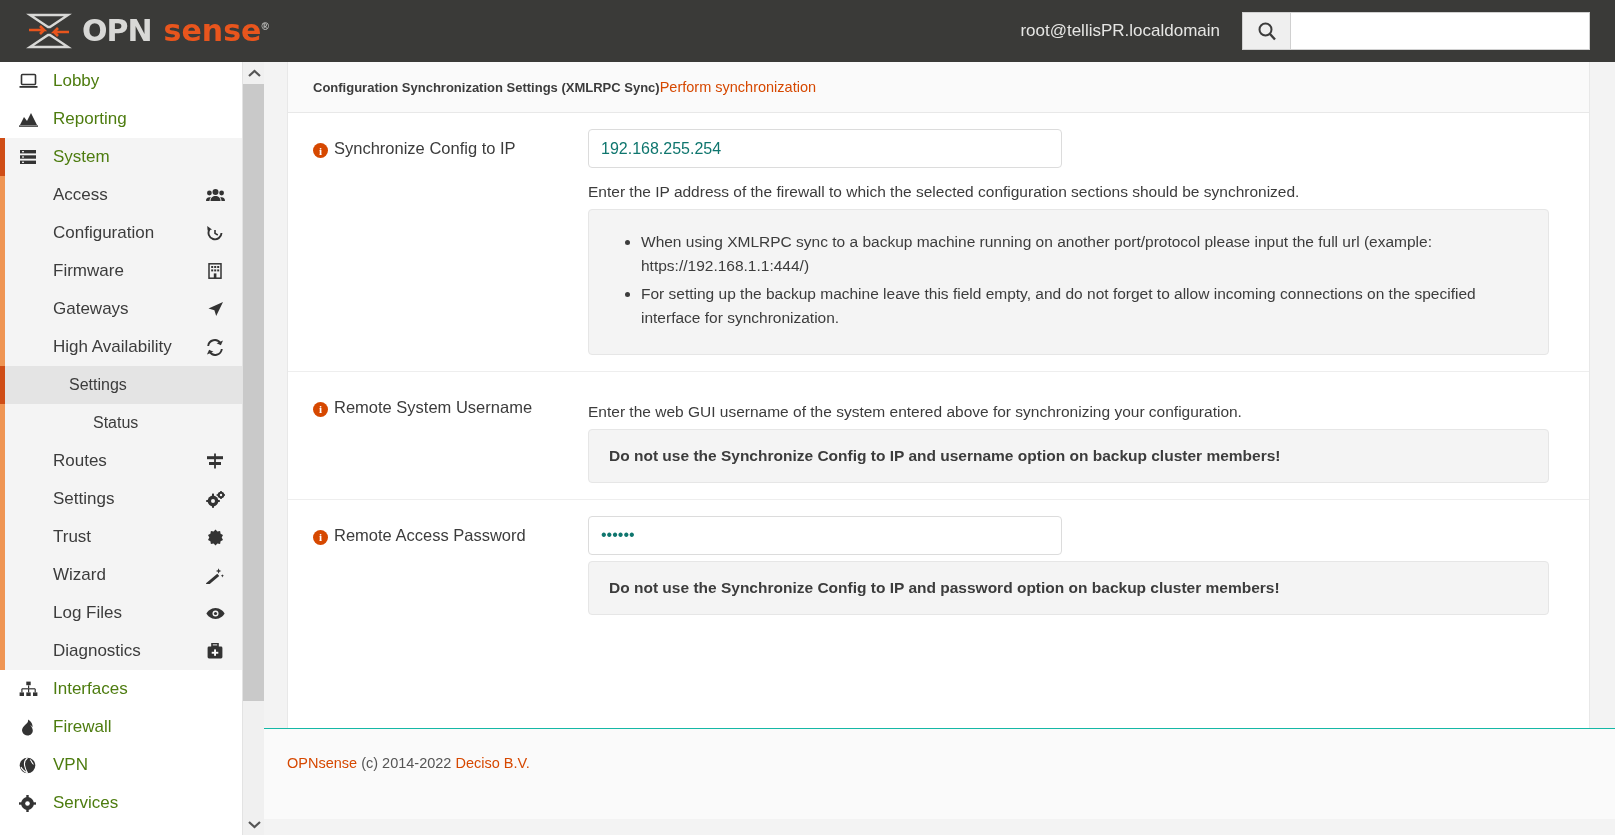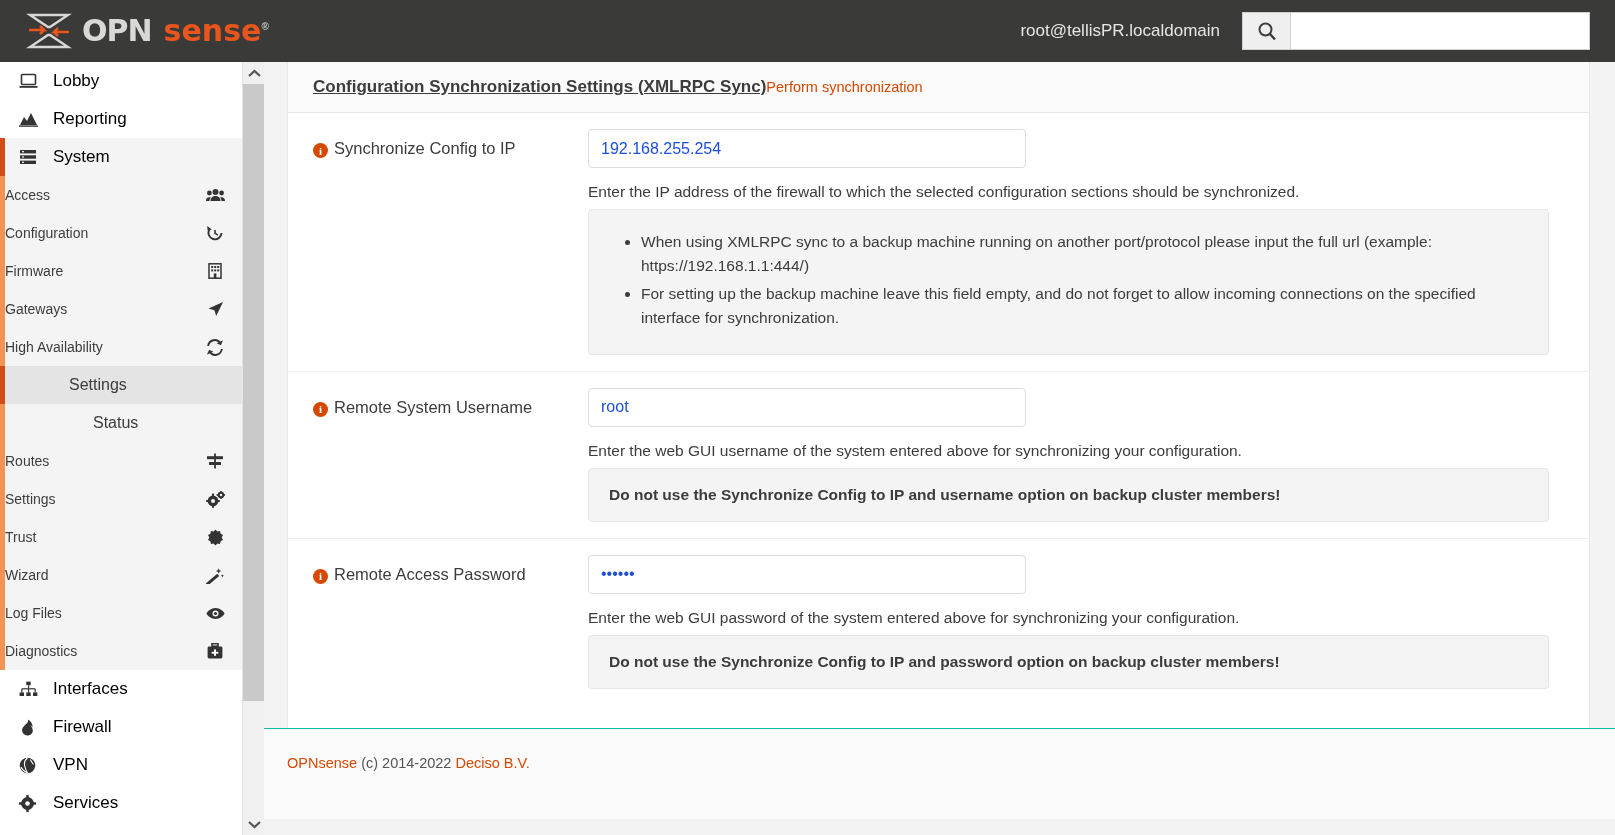--- a/index.html
+++ b/index.html
@@ -55,43 +55,43 @@
 
   
   #sidebar {
     position: absolute; left: 0; top: 62px;
     width: 242px; height: 773px;
     background: #ffffff; overflow: hidden;
   }
   .nav-item {
     display: flex; align-items: center;
     height: 38px; padding-left: 14px; padding-right: 24px;
-    color: #000000; cursor: pointer;
+    color: #4d7c0f; cursor: pointer;
     border-left: 5px solid transparent;
     font-size: 17px; position: relative;
   }
   .nav-item .nav-ico {
     width: 26px; flex: 0 0 26px;
     display: flex; align-items: center; justify-content: flex-start;
     color: #333;
   }
   .nav-item .nav-lbl { margin-left: 8px; white-space: nowrap; }
 
   .nav-item.top-level { background: #ffffff; }
   .nav-item.group-open {
     background: #f4f4f4; border-left-color: #cf4d16;
   }
   .nav-sub {
     background: #f4f4f4;
     border-left: 5px solid #ef9553;
   }
   .sub-item {
     display: flex; align-items: center;
-    height: 38px; padding-right: 16px;
-    font-size: 14px; color: #3c3c3c; cursor: pointer;
+    height: 38px; padding-left: 48px; padding-right: 16px;
+    font-size: 17px; color: #3c3c3c; cursor: pointer;
     position: relative; border-left: 0px solid transparent;
   }
   .sub-item .sub-lbl { flex: 1 1 auto; white-space: nowrap; }
   .sub-item .sub-ico {
     width: 22px; flex: 0 0 22px; text-align: right; color: #333;
     display: flex; align-items: center; justify-content: center;
   }
   .sub-item.level3 {
     padding-left: 88px; font-size: 16px;
   }
@@ -133,23 +133,22 @@
     border-right: 1px solid #e8e8e8;
     overflow: hidden;
   }
   #card-header {
     height: 51px; background: #fafafa;
     border-bottom: 1px solid #e8e8e8;
     display: flex; align-items: center;
     padding-left: 25px;
   }
   #card-title {
-    font-size: 17px; font-weight: bold; color: #3c3c3c;
+    font-size: 13px; font-weight: bold; color: #3c3c3c;
     white-space: nowrap;
-    text-decoration: underline;
   }
   #perform-sync {
     font-size: 14.5px; color: #d64800; 
     cursor: pointer; white-space: nowrap;
   }
 
   .form-row {
     display: flex; padding: 16px 0 16px 0;
     border-bottom: 1px solid #eeeeee;
   }
@@ -163,24 +162,24 @@
   .info-icon {
     width: 15px; height: 15px; flex: 0 0 15px;
     border-radius: 50%; background: #d64800;
     color: #ffffff; font-size: 11px; font-weight: bold;
     font-family: "Liberation Serif", serif;
     display: inline-flex; align-items: center; justify-content: center;
     margin-right: 6px; margin-top: 4px;
   }
   .form-field { flex: 1 1 auto; padding-right: 40px; }
   .txt-input {
-    width: 438px; height: 39px;
+    width: 474px; height: 39px;
     border: 1px solid #dcdcdc; border-radius: 4px;
     background: #ffffff; padding: 0 12px;
-    font-size: 16px; color: #1d4ed8;
+    font-size: 16px; color: #0f766e;
     font-family: "Liberation Sans", sans-serif;
     outline: none; display: block;
   }
   .help-text {
     font-size: 15.5px; color: #3c3c3c;
     margin-top: 14px; line-height: 1.35;
   }
   .alert-box {
     background: #f4f4f4; border: 1px solid #e6e6e6;
     border-radius: 4px; margin-top: 6px;
@@ -511,36 +510,34 @@
       </div>
     </div>
   </div>
 
   <div class="form-row">
     <div class="form-label">
       <span class="info-icon">i</span>
       <span>Remote System Username</span>
     </div>
     <div class="form-field">
-      <input class="txt-input" type="text" value="root" style="">
       <div class="help-text">Enter the web GUI username of the system entered above for synchronizing your configuration.</div>
       <div class="alert-box">
         <span class="alert-strong">Do not use the Synchronize Config to IP and username option on backup cluster members!</span>
       </div>
     </div>
   </div>
 
   <div class="form-row">
     <div class="form-label">
       <span class="info-icon">i</span>
       <span>Remote Access Password</span>
     </div>
     <div class="form-field">
       <input class="txt-input" type="text" value="••••••" style="">
-      <div class="help-text">Enter the web GUI password of the system entered above for synchronizing your configuration.</div>
       <div class="alert-box">
         <span class="alert-strong">Do not use the Synchronize Config to IP and password option on backup cluster members!</span>
       </div>
     </div>
   </div>
 
 </div>
 
 <div id="footer">
   <div id="footer-text">

